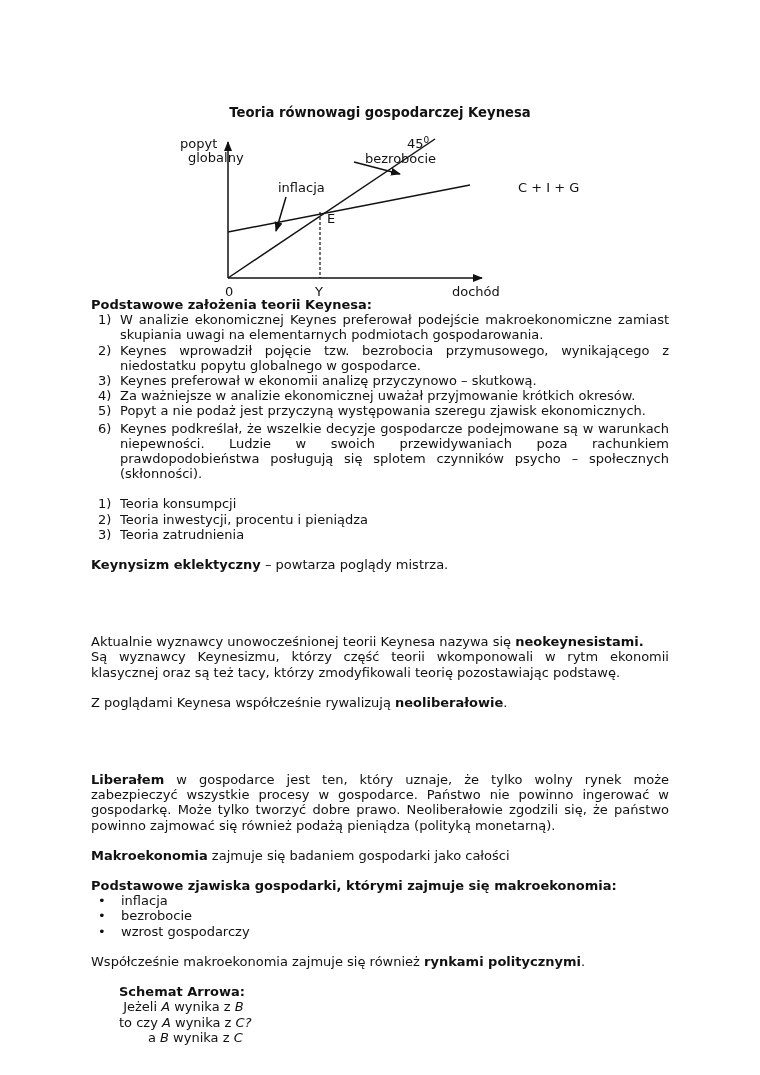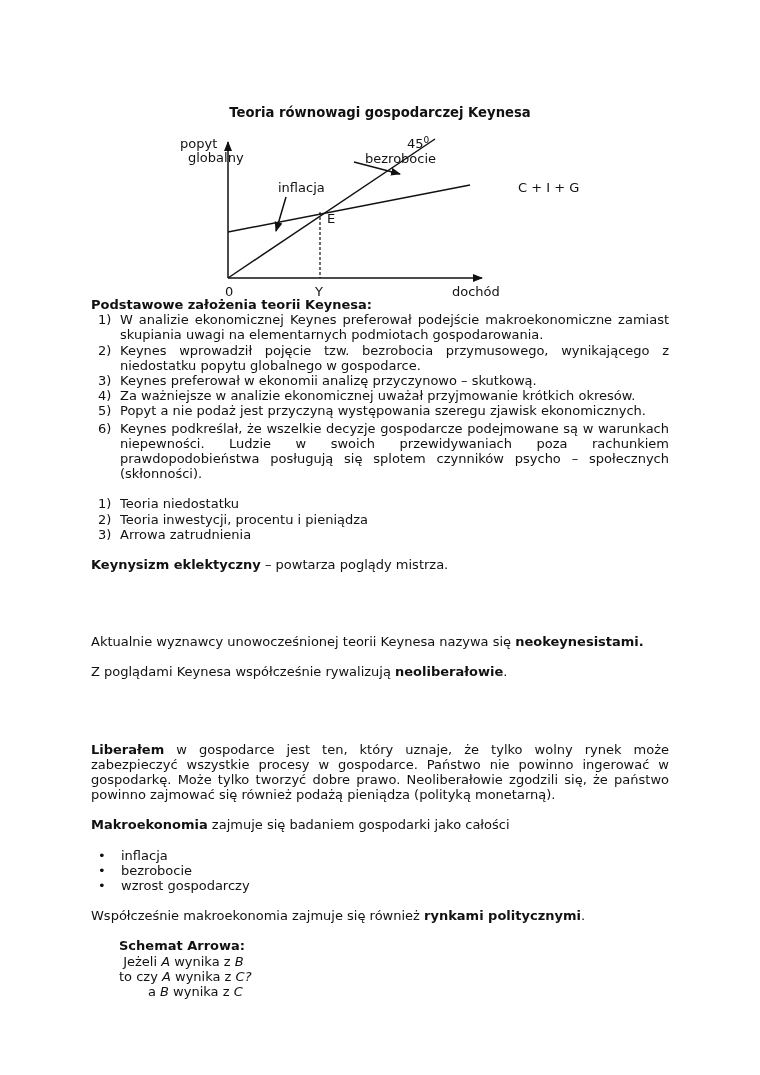--- a/index.html
+++ b/index.html
@@ -77,41 +77,42 @@
       <li><span class="n">1)</span><span>W analizie ekonomicznej Keynes preferował podejście makroekonomiczne zamiast skupiania uwagi na elementarnych podmiotach gospodarowania.</span></li>
       <li><span class="n">2)</span><span>Keynes wprowadził pojęcie tzw. bezrobocia przymusowego, wynikającego z niedostatku popytu globalnego w gospodarce.</span></li>
       <li><span class="n">3)</span><span>Keynes preferował w ekonomii analizę przyczynowo – skutkową.</span></li>
       <li><span class="n">4)</span><span>Za ważniejsze w analizie ekonomicznej uważał przyjmowanie krótkich okresów.</span></li>
       <li><span class="n">5)</span><span>Popyt a nie podaż jest przyczyną występowania szeregu zjawisk ekonomicznych.</span></li>
       <li style="margin-top:2px"><span class="n">6)</span><span>Keynes podkreślał, że wszelkie decyzje gospodarcze podejmowane są w warunkach niepewności. Ludzie w swoich przewidywaniach poza rachunkiem prawdopodobieństwa posługują się splotem czynników psycho – społecznych (skłonności).</span></li>
     </ol>
 
     <div class="gap"></div>
     <ol class="num">
-      <li><span class="n">1)</span><span>Teoria niedostatku</span></li>
+      <li><span class="n">1)</span><span>Teoria konsumpcji</span></li>
       <li><span class="n">2)</span><span>Teoria inwestycji, procentu i pieniądza</span></li>
-      <li><span class="n">3)</span><span>Arrowa zatrudnienia</span></li>
+      <li><span class="n">3)</span><span>Teoria zatrudnienia</span></li>
     </ol>
 
     <div class="gap"></div>
     <div><b>Keynysizm eklektyczny</b><span> – powtarza poglądy mistrza.</span></div>
 
     <div class="gap"></div>
-    <div class="justify last-left"><span>Aktualnie wyznawcy unowocześnionej teorii Keynesa nazywa się </span><b>neokeynesistami.</b><br></div>
+    <div class="justify last-left"><span>Aktualnie wyznawcy unowocześnionej teorii Keynesa nazywa się </span><b>neokeynesistami.</b><br><span>Są wyznawcy Keynesizmu, którzy część teorii wkomponowali w rytm ekonomii klasycznej oraz są też tacy, którzy zmodyfikowali teorię pozostawiając podstawę.</span></div>
 
     <div class="gap"></div>
     <div><span>Z poglądami Keynesa współcześnie rywalizują </span><b>neoliberałowie</b><span>.</span></div>
 
     <div class="gap"></div>
     <div class="justify last-left"><b>Liberałem</b><span> w gospodarce jest ten, który uznaje, że tylko wolny rynek może zabezpieczyć wszystkie procesy w gospodarce. Państwo nie powinno ingerować w gospodarkę. Może tylko tworzyć dobre prawo. Neoliberałowie zgodzili się, że państwo powinno zajmować się również podażą pieniądza (polityką monetarną).</span></div>
 
     <div class="gap"></div>
     <div><b>Makroekonomia</b><span> zajmuje się badaniem gospodarki jako całości</span></div>
 
     <div class="gap"></div>
+    <div class="h">Podstawowe zjawiska gospodarki, którymi zajmuje się makroekonomia:</div>
     <ul class="bul">
       <li><span class="b">•</span><span>inflacja</span></li>
       <li><span class="b">•</span><span>bezrobocie</span></li>
       <li><span class="b">•</span><span>wzrost gospodarczy</span></li>
     </ul>
 
     <div class="gap"></div>
     <div><span>Współcześnie makroekonomia zajmuje się również </span><b>rynkami politycznymi</b><span>.</span></div>
 
     <div class="gap"></div>

